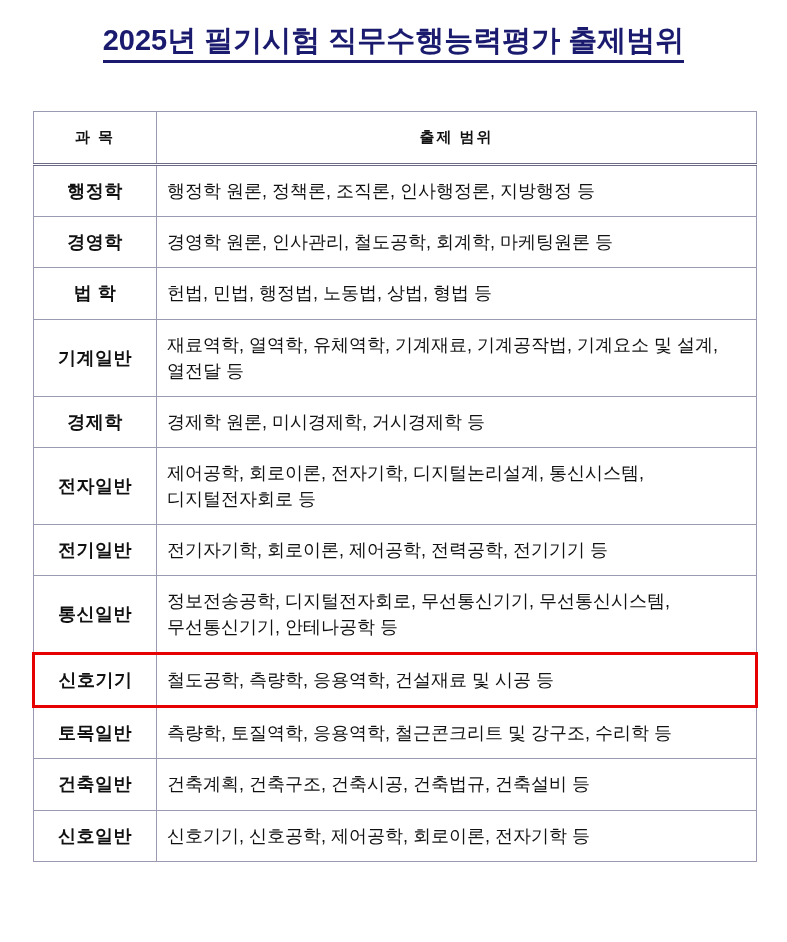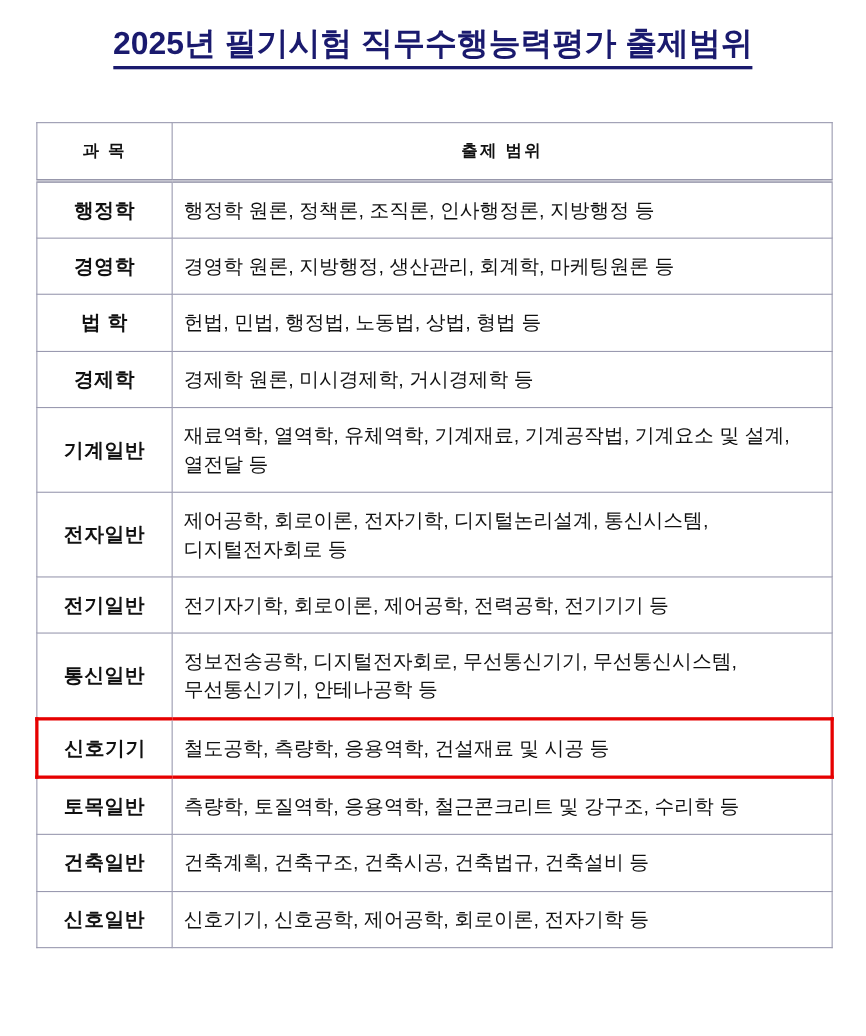--- a/index.html
+++ b/index.html
@@ -118,40 +118,40 @@
       <tbody id="table-body">
           <tr>
             <td class="subject">행정학</td>
             <td class="scope">
               <span class="scope-line">행정학 원론, 정책론, 조직론, 인사행정론, 지방행정 등</span>
             </td>
           </tr>
           <tr>
             <td class="subject">경영학</td>
             <td class="scope">
-              <span class="scope-line">경영학 원론, 지방행정, 생산관리, 회계학, 마케팅원론 등</span>
+              <span class="scope-line">경영학 원론, 인사관리, 철도공학, 회계학, 마케팅원론 등</span>
             </td>
           </tr>
           <tr>
             <td class="subject">법  학</td>
             <td class="scope">
               <span class="scope-line">헌법, 민법, 행정법, 노동법, 상법, 형법 등</span>
-            </td>
-          </tr>
-          <tr>
-            <td class="subject">경제학</td>
-            <td class="scope">
-              <span class="scope-line">경제학 원론, 미시경제학, 거시경제학 등</span>
             </td>
           </tr>
           <tr>
             <td class="subject">기계일반</td>
             <td class="scope">
               <span class="scope-line">재료역학, 열역학, 유체역학, 기계재료, 기계공작법, 기계요소 및 설계,</span>
               <span class="scope-line">열전달 등</span>
+            </td>
+          </tr>
+          <tr>
+            <td class="subject">경제학</td>
+            <td class="scope">
+              <span class="scope-line">경제학 원론, 미시경제학, 거시경제학 등</span>
             </td>
           </tr>
           <tr>
             <td class="subject">전자일반</td>
             <td class="scope">
               <span class="scope-line">제어공학, 회로이론, 전자기학, 디지털논리설계, 통신시스템,</span>
               <span class="scope-line">디지털전자회로 등</span>
             </td>
           </tr>
           <tr>

